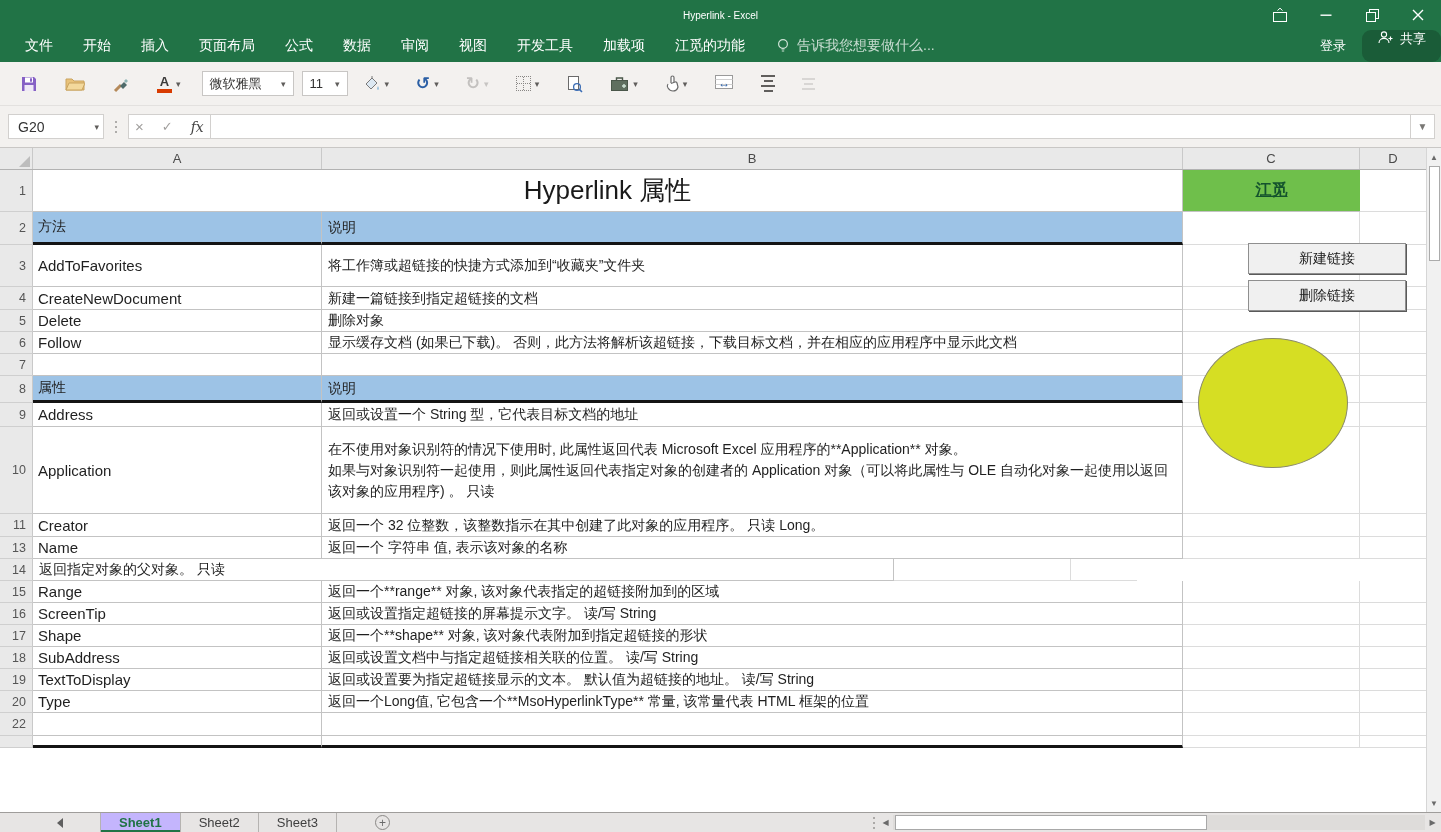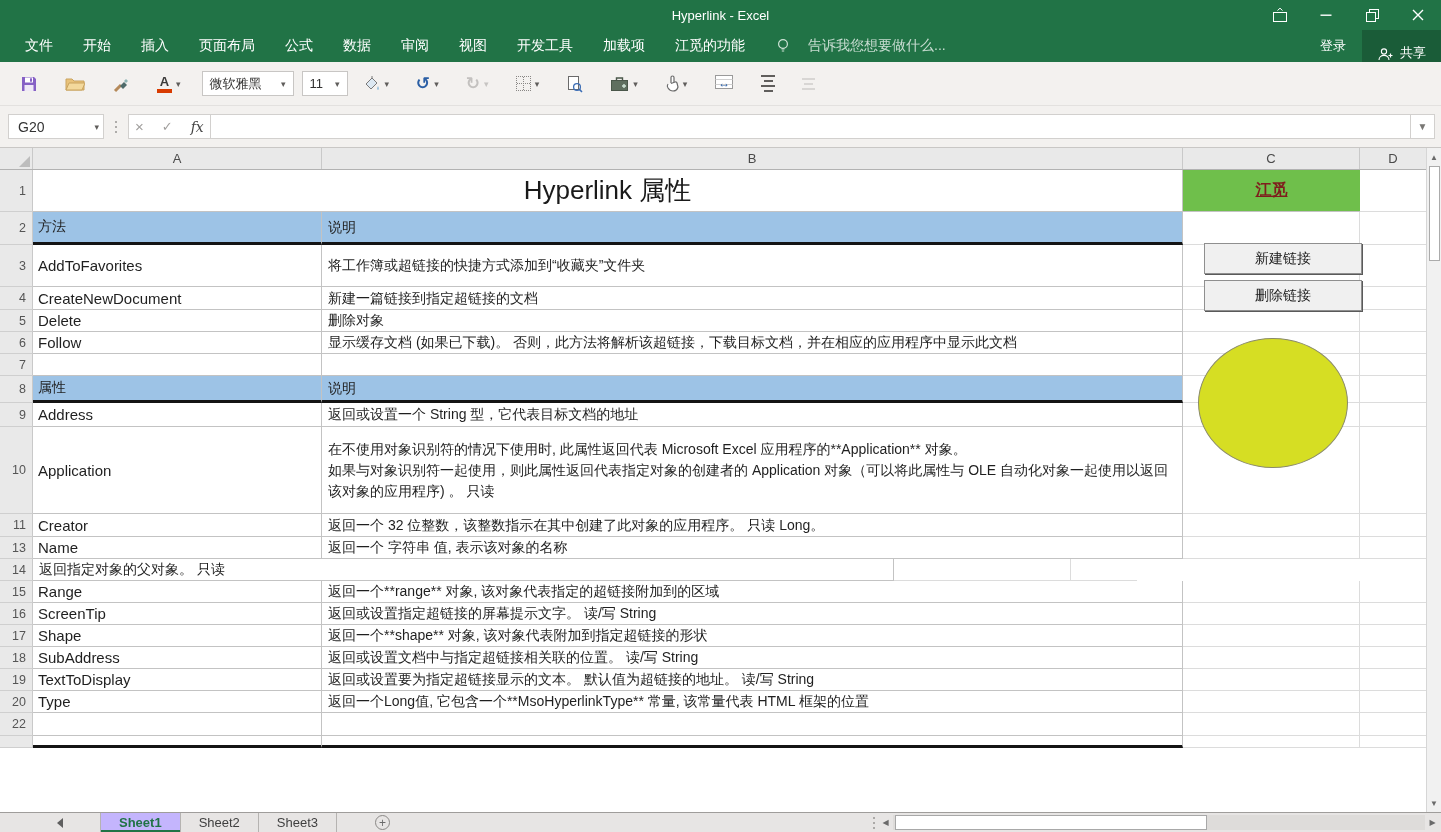--- a/index.html
+++ b/index.html
@@ -2,31 +2,31 @@
 <html><head>
 <meta charset="utf-8">
 <style>
   * { margin:0; padding:0; box-sizing:border-box; }
   html,body { width:1441px; height:832px; overflow:hidden;
     font-family:"Liberation Sans","DejaVu Sans",sans-serif; background:#fff; }
 
   
   .titlebar { height:30px; background:#217346; display:flex; align-items:center; color:#fff; }
   .tb-spacer { flex:1; }
-  .tb-title { font-size:13px; color:#fff; white-space:nowrap; }
+  .tb-title { font-size:10px; color:#fff; white-space:nowrap; }
   .tb-controls { flex:1; display:flex; justify-content:flex-end; }
   .wbtn { width:46px; height:30px; display:flex; align-items:center; justify-content:center; }
 
   
   .ribbonrow { height:32px; background:#217346; display:flex; align-items:center; color:#fff; padding-left:10px; }
   .rtab { padding:0 15px; height:100%; display:flex; align-items:center; font-size:14px; white-space:nowrap; }
-  .tellme { display:flex; align-items:center; gap:18px; margin-left:16px; color:rgba(255,255,255,.75); font-size:14px; white-space:nowrap; }
+  .tellme { display:flex; align-items:center; gap:7px; margin-left:16px; color:rgba(255,255,255,.75); font-size:14px; white-space:nowrap; }
   .rr-right { margin-left:auto; display:flex; align-items:center; height:100%; }
   .signin { padding:0 16px; font-size:13px; }
-  .share { height:100%; background:#1a5c38; display:flex; align-items:flex-end; gap:6px; padding:0 15px; font-size:13px; }
+  .share { height:100%; background:#1a5c38; display:flex; align-items:flex-start; gap:6px; padding:0 15px; font-size:13px;border-radius:9px; }
 
   
   .toolbar { height:44px; background:#f3f1ef; display:flex; align-items:center; padding-left:14px; border-bottom:1px solid #e3e1df; }
   .tbtn { display:flex; align-items:center; justify-content:center; height:32px; padding:0 6px; margin-right:15px; }
   .caret { font-size:9px; color:#5f5d5b; margin-left:4px; }
   .caret.dis { color:#c6c4c2; }
   .combo { height:25px; background:#fff; border:1px solid #c8c6c4; display:flex; align-items:center; padding:0 7px; font-size:13px; color:#323130; margin-right:8px; }
   .combo .caret { margin-left:auto; }
   .fontAwrap { display:flex; flex-direction:column; align-items:center; line-height:1; }
   .fontA { font-weight:bold; font-size:13px; color:#3b3a39; }
@@ -63,26 +63,26 @@
 
   .grow { display:flex; }
   .rh { width:33px; background:#e9e9e9; border-right:1px solid #c9c9c9; border-bottom:1px solid #cfcfcf; font-size:12.5px; color:#555; display:flex; align-items:center; justify-content:flex-end; padding-right:6px; }
   .rh.active { background:#d6d6d6; color:#217346; box-shadow:inset -2px 0 0 #217346; }
   .ca { width:289px; border-right:1px solid #c3c3c3; border-bottom:1px solid #c3c3c3; font-size:15px; color:#1f1f1f; padding-left:5px; display:flex; align-items:center; background:#fff; }
   .cb { width:861px; border-right:1px solid #c3c3c3; border-bottom:1px solid #c3c3c3; font-size:14px; color:#1f1f1f; padding-left:6px; display:flex; align-items:center; background:#fff; white-space:pre-line; line-height:21px; }
   .cc { width:177px; border-right:1px solid #dcdcdc; border-bottom:1px solid #dcdcdc; }
   .cd { width:66px; border-bottom:1px solid #dcdcdc; }
   .mergeAB { width:1150px; border-right:1px solid #c3c3c3; border-bottom:1px solid #c3c3c3; display:flex; align-items:center; justify-content:center; font-size:26px; color:#1a1a1a; background:#fff; }
   .c1cell { width:177px; background:#6fbf4b; border-bottom:1px solid #c3c3c3; display:flex; align-items:center; justify-content:center; }
-  .c1cell span { color:#7f1d1d; font-weight:bold; font-size:16px; text-decoration:underline; }
+  .c1cell span { color:#14532d; font-weight:bold; font-size:16px; text-decoration:underline; }
   .hb { background:#9dc3e6 !important; border-bottom:3px solid #141414 !important; font-size:14px; }
   .tblend { border-bottom:3px solid #141414 !important; }
 
   
-  .formbtn { position:absolute; left:1204px; width:158px; height:31px; background:#f0f0f0; border:1px solid #8f8f8f; box-shadow:1px 1px 0 #5a5a5a; display:flex; align-items:center; justify-content:center; font-size:14px; color:#1a1a1a; }
+  .formbtn { position:absolute; left:1248px; width:158px; height:31px; background:#f0f0f0; border:1px solid #8f8f8f; box-shadow:1px 1px 0 #5a5a5a; display:flex; align-items:center; justify-content:center; font-size:14px; color:#1a1a1a; }
   .btn-new { top:95px; } .btn-del { top:132px; }
   .oval { position:absolute; left:1198px; top:190px; width:150px; height:130px; border-radius:50%; background:#d6de23; border:1px solid #8a8a6a; }
 
   
   .vscroll { width:15px; background:#f1f1f1; border-left:1px solid #d6d6d6; display:flex; flex-direction:column; align-items:center; }
   .varrow { height:18px; width:100%; display:flex; align-items:center; justify-content:center; color:#6a6a6a; font-size:8px; }
   .vthumb { width:11px; height:95px; background:#fff; border:1px solid #ababab; }
   .vtrack { flex:1; }
 
   

